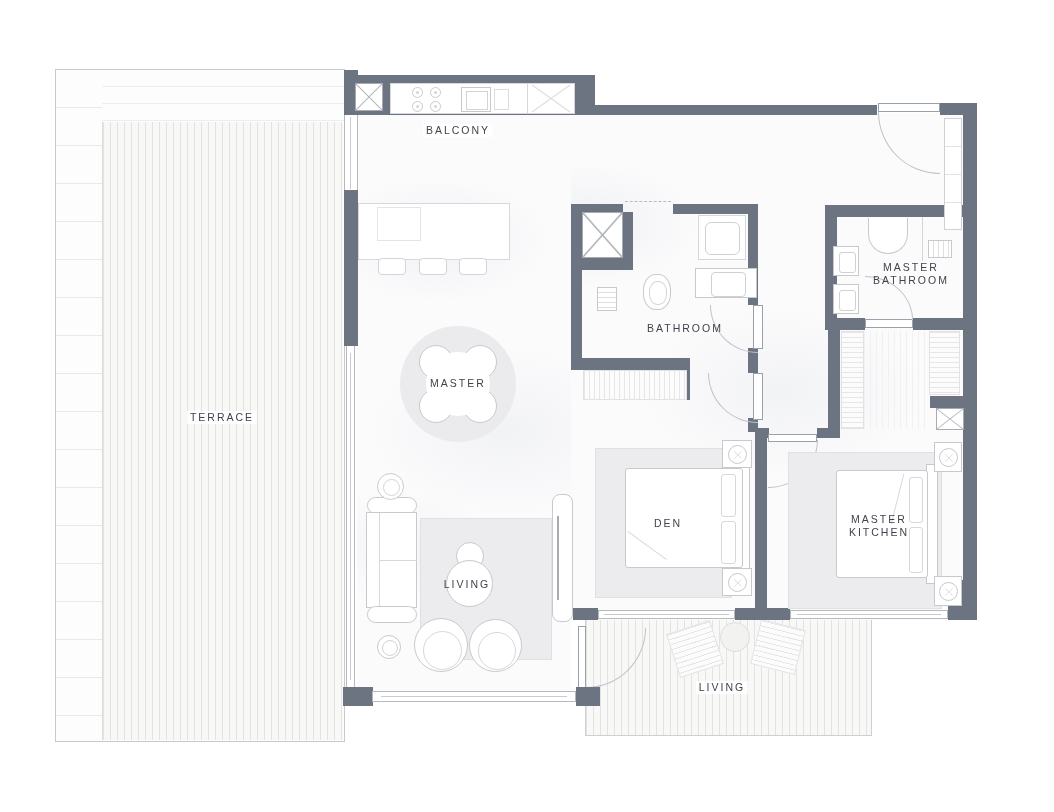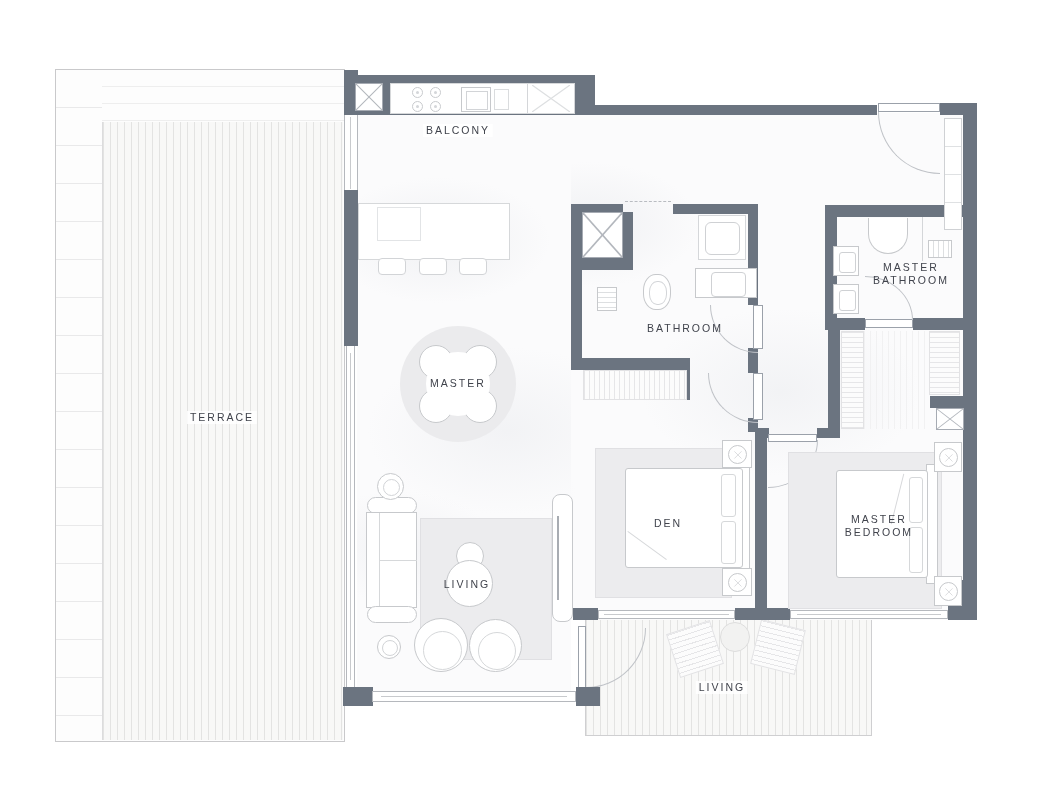--- a/index.html
+++ b/index.html
@@ -263,18 +263,18 @@
   <div class="label" style="left:222px;top:387px;margin-top:24px;">TERRACE</div>
   <div class="label" style="left:458px;top:377px;background:transparent;">MASTER</div>
   <div class="label" style="left:685px;top:322px;background:transparent;">BATHROOM</div>
   <div class="label" style="left:911px;top:261px;background:transparent;">
     <span style="display:block;">MASTER</span>
     <span style="display:block;">BATHROOM</span>
   </div>
   <div class="label" style="left:668px;top:517px;background:transparent;">DEN</div>
   <div class="label" style="left:879px;top:513px;background:transparent;">
     <span style="display:block;">MASTER</span>
-    <span style="display:block;">BEDROOM</span>
+    <span style="display:block;">KITCHEN</span>
   </div>
   <div class="label" style="left:467px;top:578px;background:transparent;">LIVING</div>
   <div class="label" style="left:722px;top:681px;">LIVING</div>
 
 </div>
 
 </body></html>

